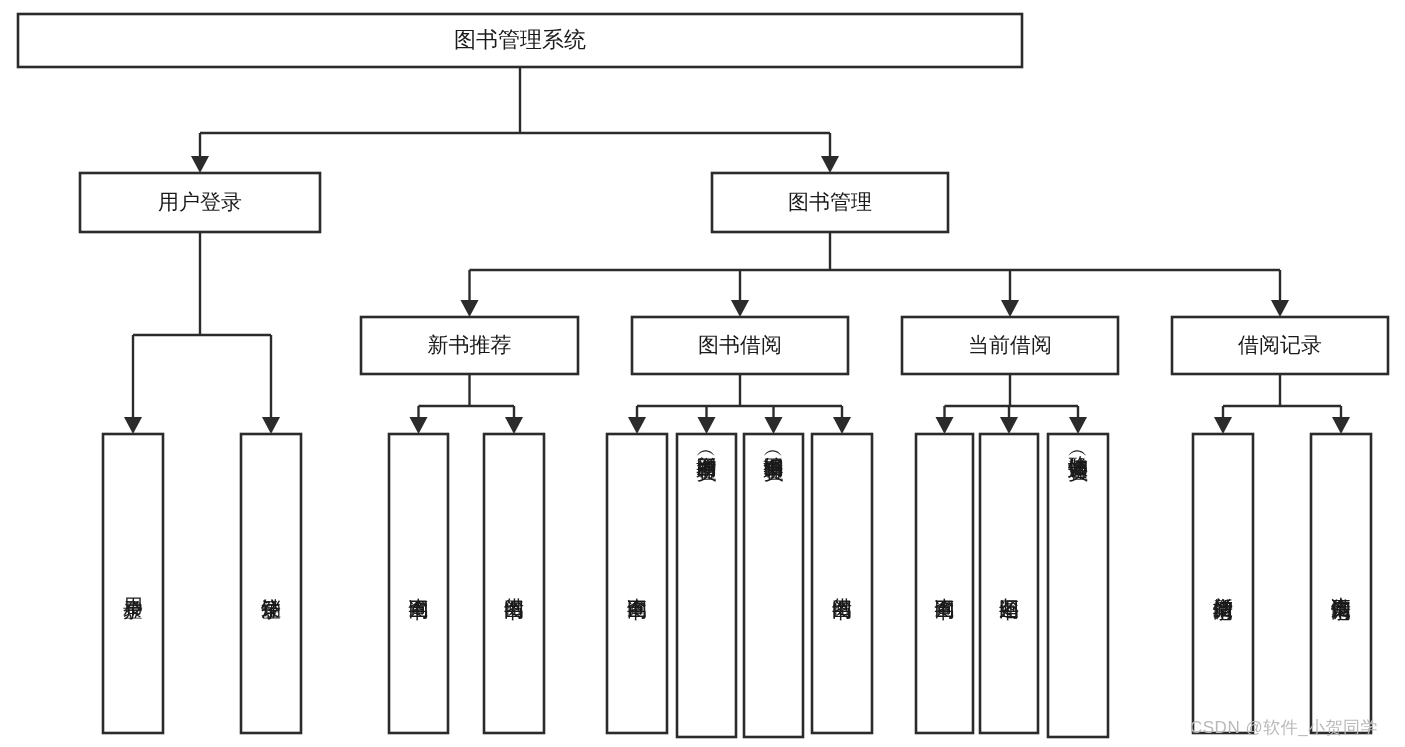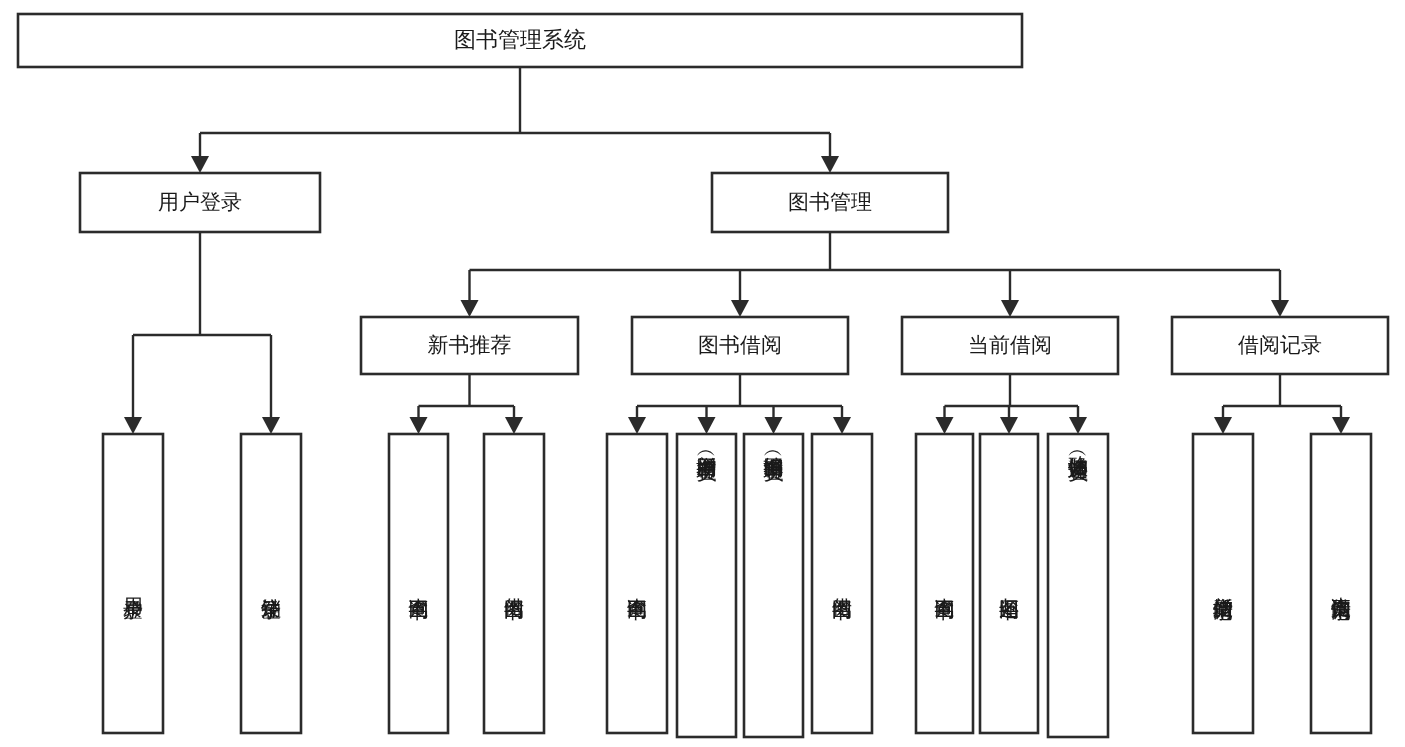--- a/index.html
+++ b/index.html
@@ -198,13 +198,14 @@
       <div class="vlabel-wrap" style="left: 1048px; top: 434px; width: 60px; height: 303px; align-items: flex-start;">
         <span class="vlabel" style="padding-top: 6px;">确认归还（管理员）</span>
       </div>
       <div class="vlabel-wrap" style="left: 1193px; top: 434px; width: 60px; height: 299px; align-items: center;">
         <span class="vlabel">新增借阅记录</span>
       </div>
       <div class="vlabel-wrap" style="left: 1311px; top: 434px; width: 60px; height: 299px; align-items: center;">
         <span class="vlabel">查询借阅记录</span>
       </div>
     </div>
+  <div class="watermark" style="left: 1190px; top: 716px;">CSDN @软件_小贺同学</div>
 </div>
 
 </body></html>

